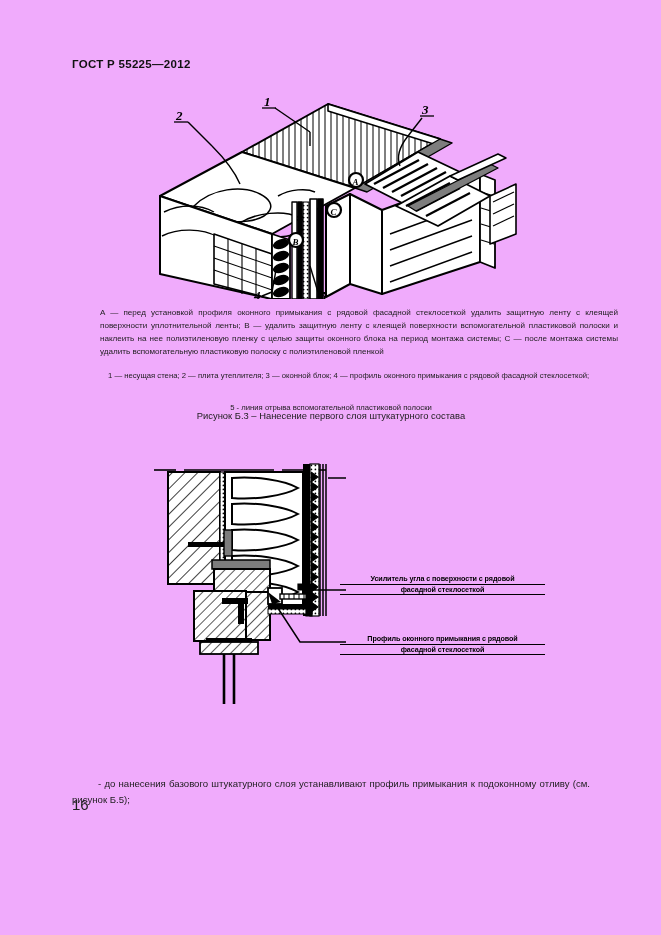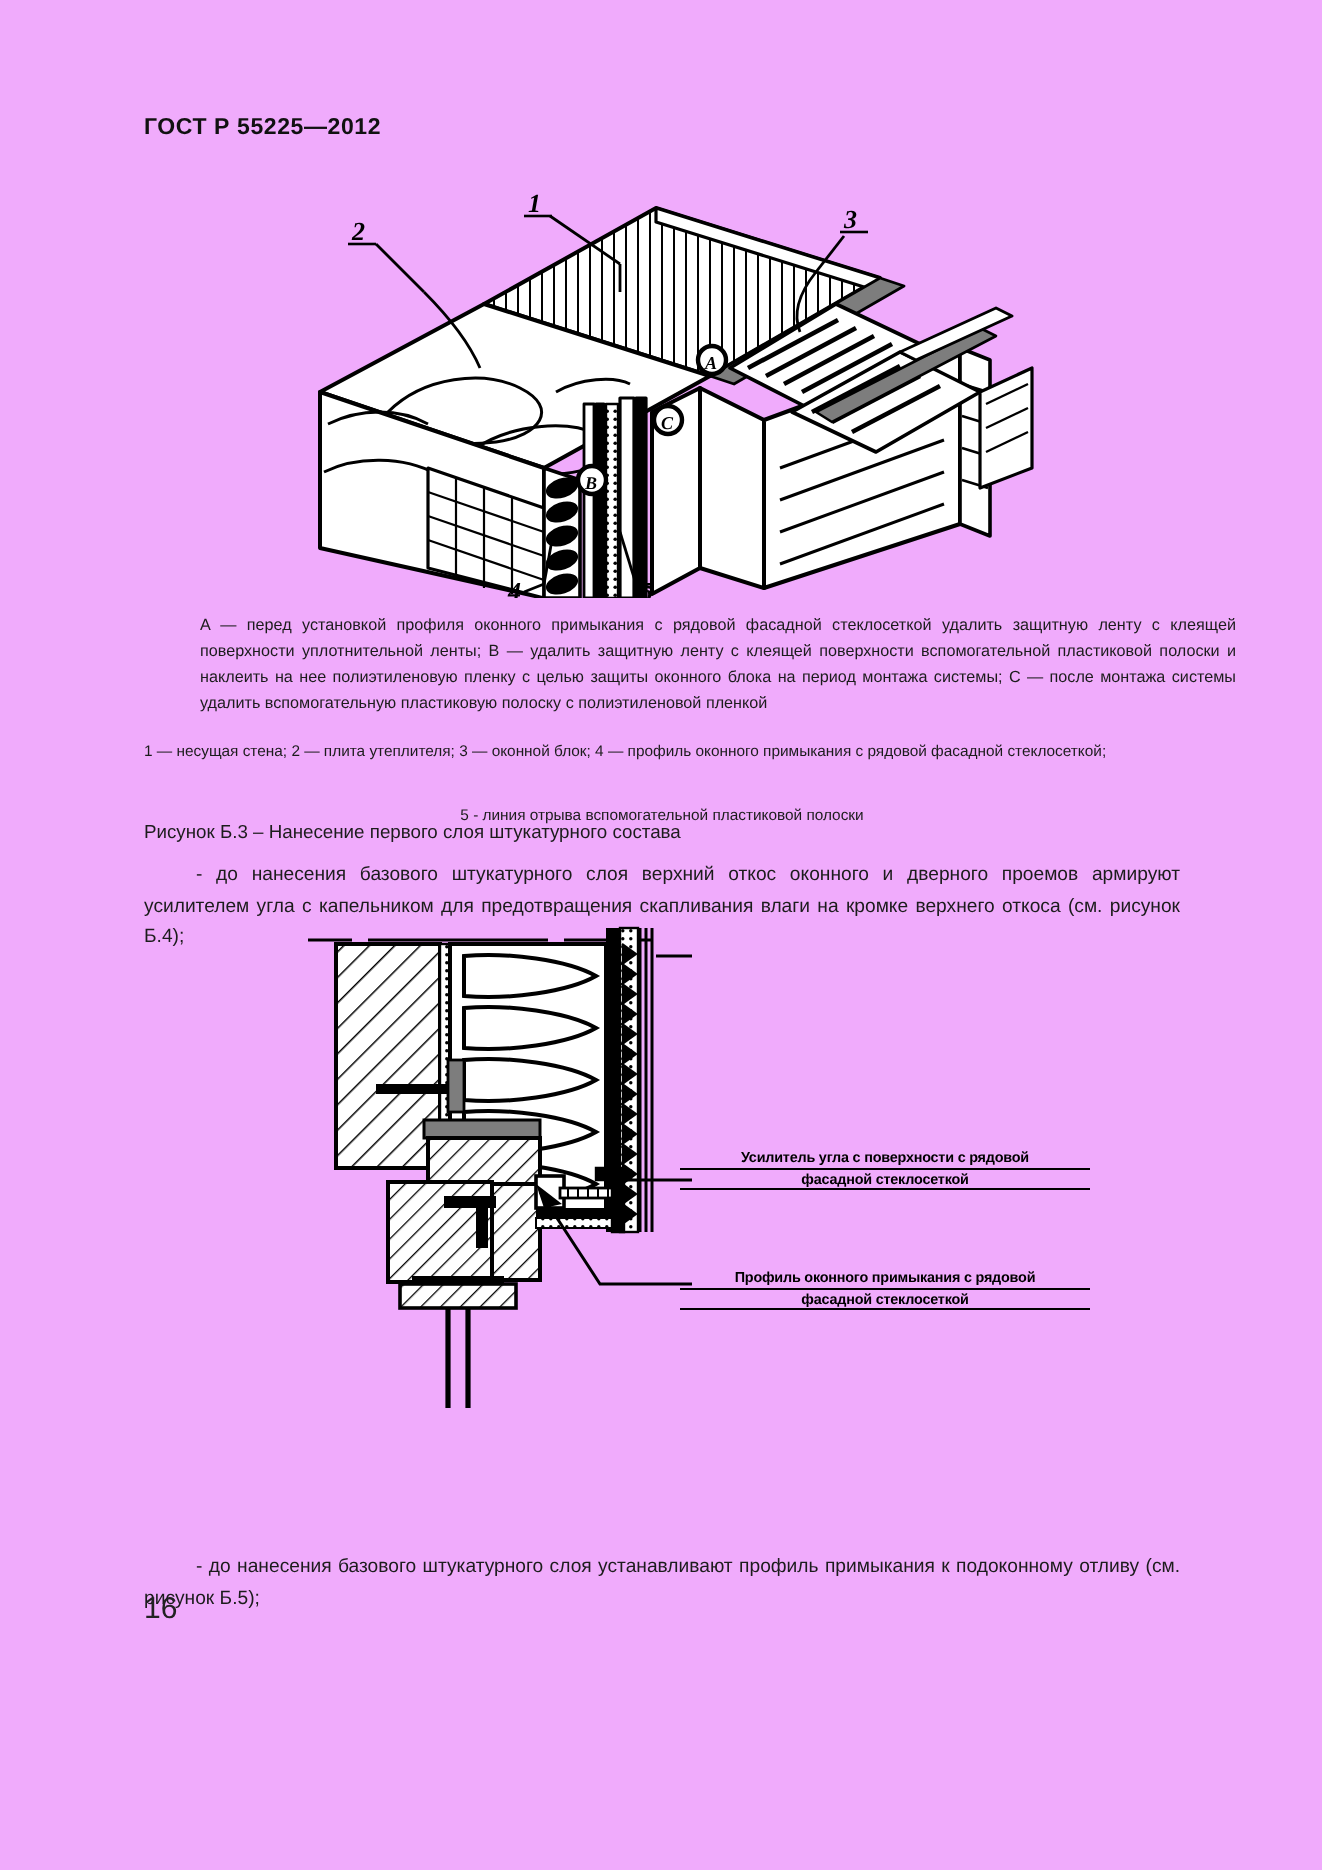--- a/index.html
+++ b/index.html
@@ -63,30 +63,30 @@
   
   .note-nums {
     position: absolute;
     left: 72px;
     top: 370px;
     width: 518px;
     font-size: 7.7px;
     line-height: 1.6;
     color: #1c1c1c;
   }
-  .note-nums .ln1 { display: block; text-align: left; }
+  .note-nums .ln1 { display: block; text-align: left; margin-left: 36px; }
   .note-nums .ln2 { display: block; text-align: center; margin-top: 20px; }
 
   
   .fig-caption {
     position: absolute;
     width: 518px;
     left: 72px;
     font-size: 9.4px;
-    text-align: left;
+    text-align: center;
     line-height: 1.5;
     color: #1c1c1c;
   }
   .cap-b3 { top: 409px; }
   .cap-b4 { top: 737px; }
 
   
   .body-par {
     position: absolute;
     left: 72px;
@@ -285,23 +285,20 @@
 
   <div class="note-abc">A — перед установкой профиля оконного примыкания с рядовой фасадной стеклосеткой удалить защитную ленту с клеящей поверхности уплотнительной ленты; B — удалить защитную ленту с клеящей поверхности вспомогательной пластиковой полоски и наклеить на нее полиэтиленовую пленку с целью защиты оконного блока на период монтажа системы; C — после монтажа системы удалить вспомогательную пластиковую полоску с полиэтиленовой пленкой</div>
 
   <div class="note-nums">
     <span class="ln1">1 — несущая стена; 2 — плита утеплителя; 3 — оконной блок; 4 — профиль оконного примыкания с рядовой фасадной стеклосеткой;</span>
     <span class="ln2">5 -  линия отрыва вспомогательной пластиковой полоски</span>
   </div>
 
   <div class="fig-caption cap-b3">Рисунок Б.3 – Нанесение первого слоя штукатурного состава</div>
 
-  <div class="body-par par-1">
-    <span class="indent"></span><span>- до нанесения базового штукатурного слоя верхний откос оконного и дверного проемов армируют усилителем угла с капельником для предотвращения скапливания влаги на кромке верхнего откоса (см. рисунок Б.4);</span>
-  </div>
 
   <div class="fig2">
     <svg viewBox="0 0 400 262" xmlns="http://www.w3.org/2000/svg">
       <defs>
         <pattern id="wallHatch" width="9" height="9" patternUnits="userSpaceOnUse" patternTransform="rotate(45)">
           <rect width="9" height="9" fill="#fff"></rect>
           <line x1="0" y1="0" x2="0" y2="9" stroke="#000" stroke-width="1.5"></line>
         </pattern>
         <pattern id="frameHatch" width="7" height="7" patternUnits="userSpaceOnUse" patternTransform="rotate(45)">
           <rect width="7" height="7" fill="#fff"></rect>

